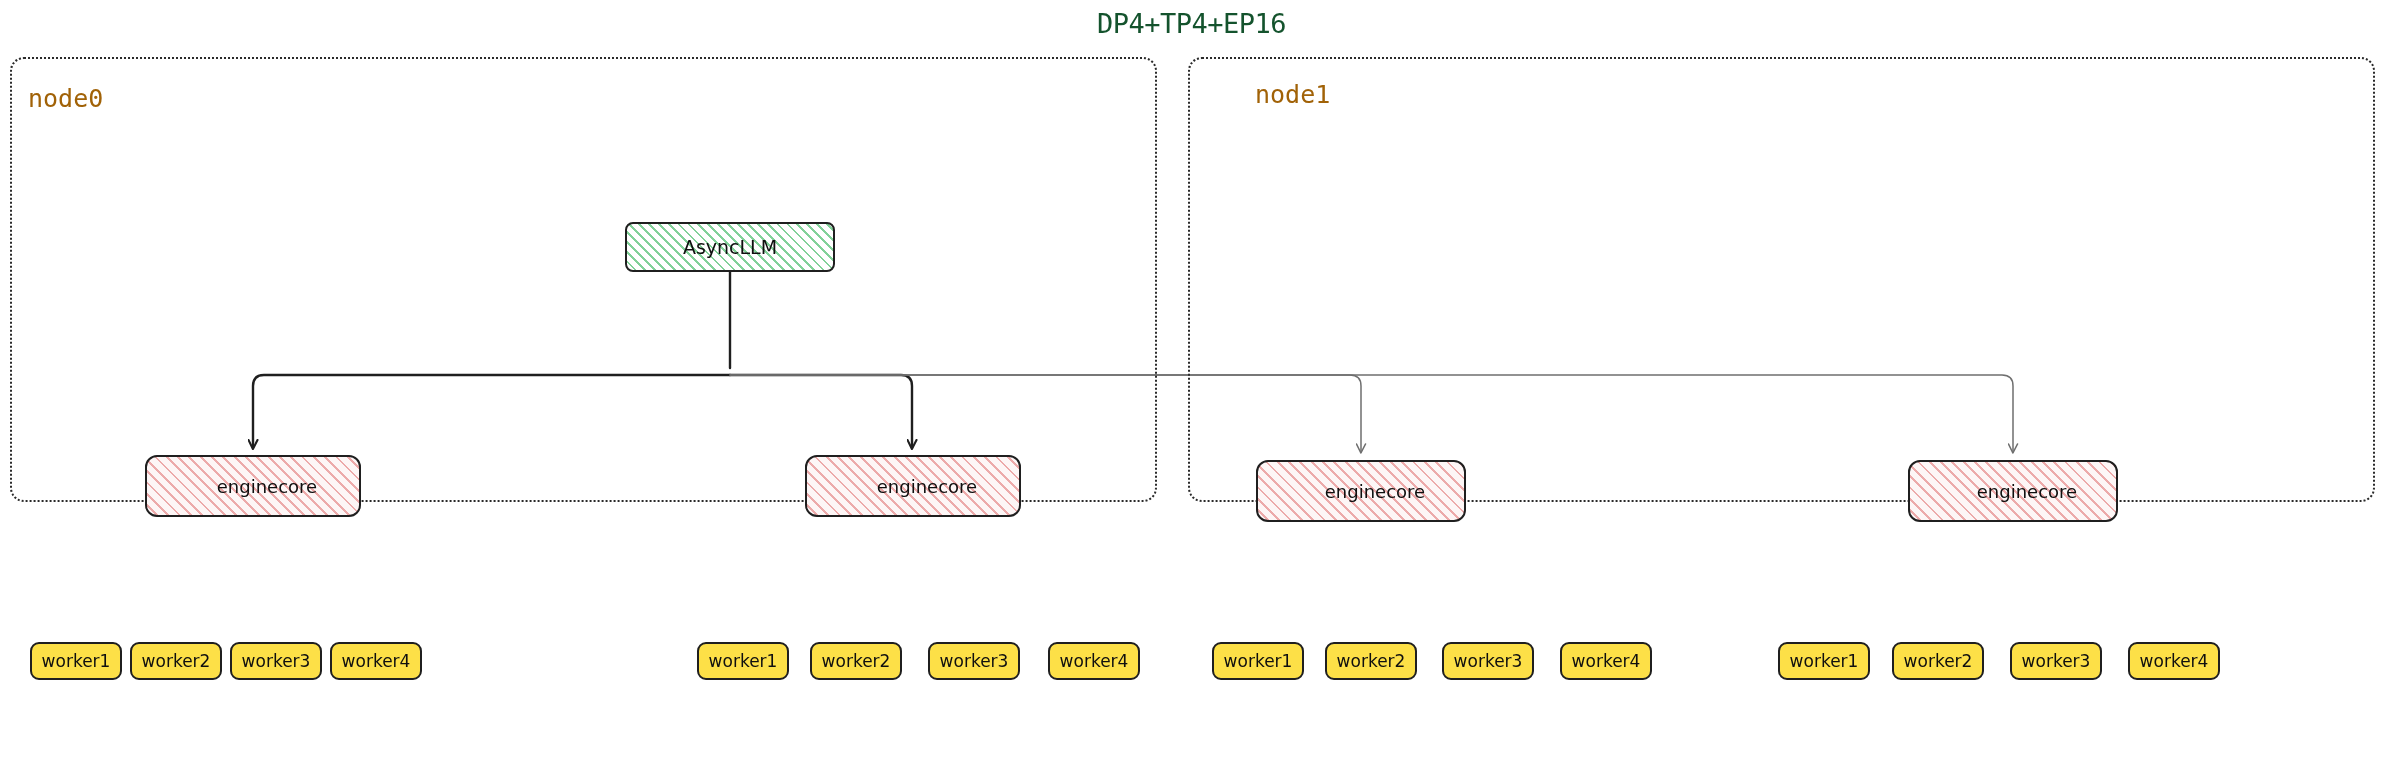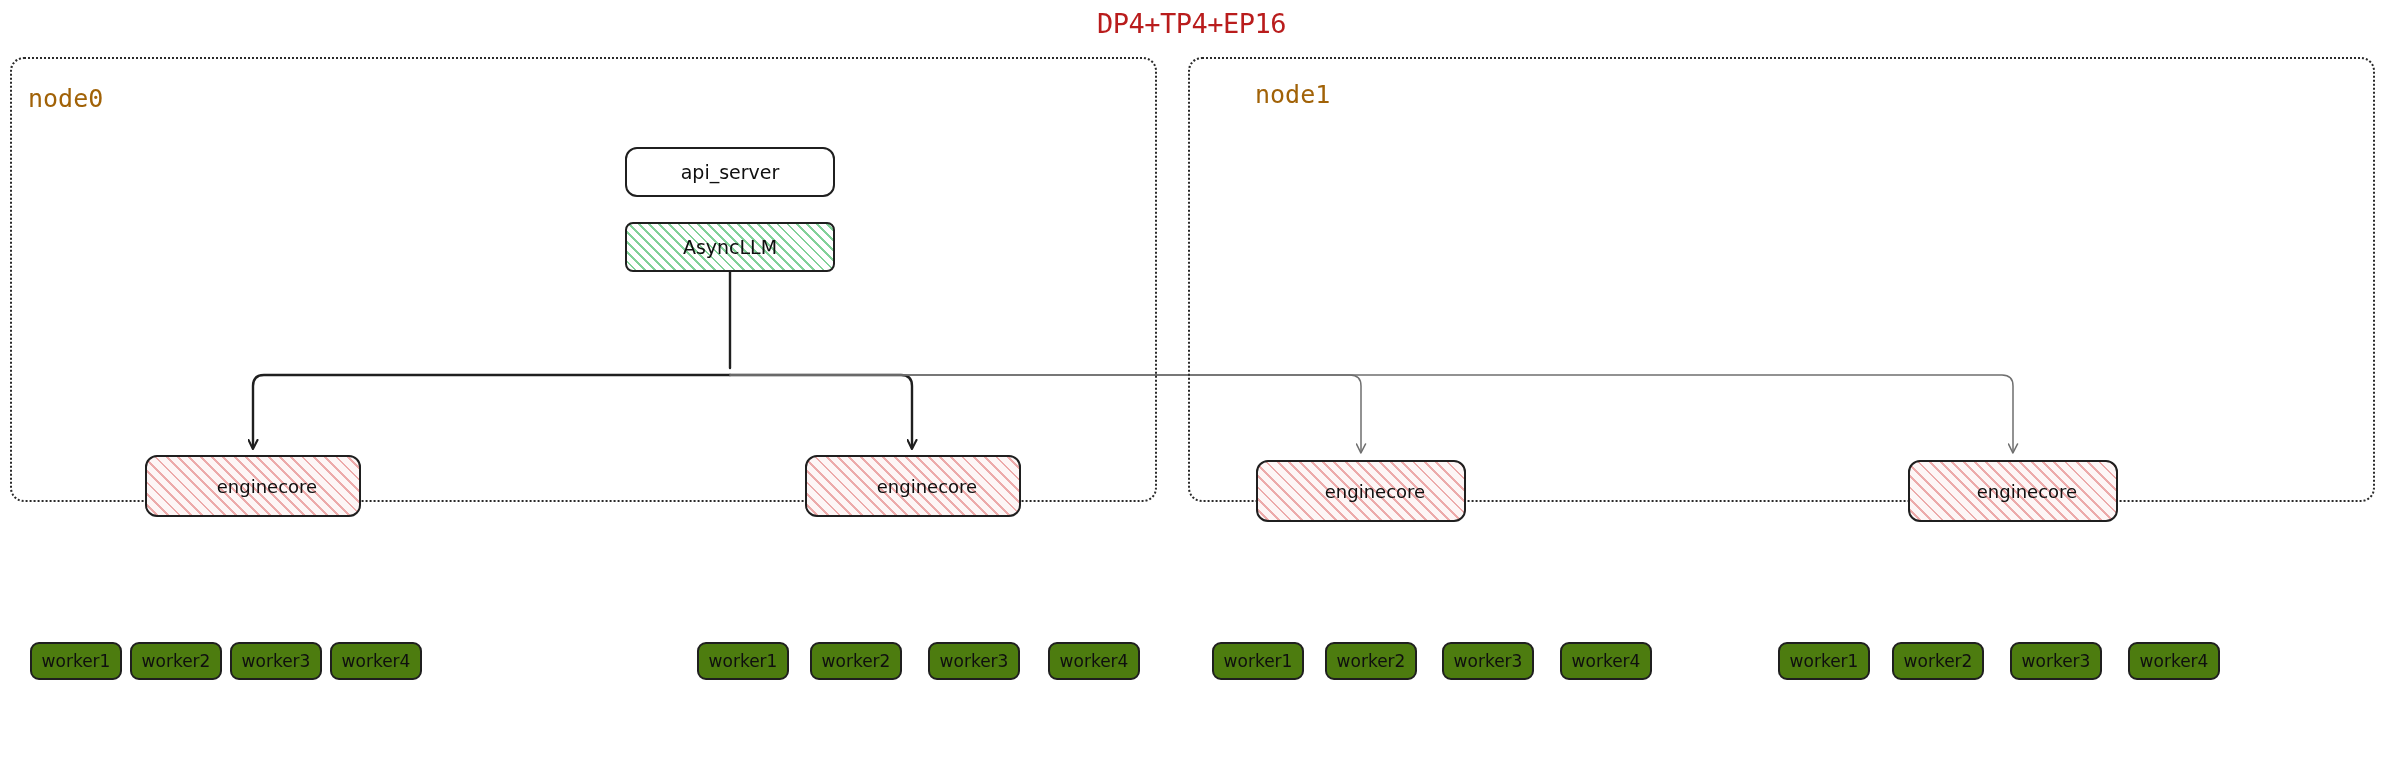--- a/index.html
+++ b/index.html
@@ -19,21 +19,21 @@
   
   .diagram-title {
     position: absolute;
     left: 0;
     top: 8px;
     width: 2383px;
     text-align: center;
     font-family: "DejaVu Sans Mono", monospace;
     font-size: 27px;
     font-weight: 400;
-    color: #b91c1c;
+    color: #14532d;
     letter-spacing: -0.5px;
     white-space: nowrap;
   }
 
   
   .subgraph {
     position: absolute;
     border: 2.5px dotted #2a2a2a;
     border-radius: 14px;
     background: transparent;
@@ -98,21 +98,21 @@
         rgba(226, 124, 124, 0.62) 6px,
         rgba(226, 124, 124, 0.62) 8px
     );
     padding-left: 28px;
   }
 
   .node.worker {
     font-size: 17px;
     border-radius: 9px;
     border-width: 2.2px;
-    background: #4d7c0f;
+    background: #fde047;
   }
 
   
   #edges {
     position: absolute;
     left: 0;
     top: 0;
     width: 2383px;
     height: 773px;
     pointer-events: none;
@@ -142,23 +142,20 @@
     <path d="M730,375 L901,375 Q912,375 912,386 L912,448" fill="none" stroke="#1f1f1f" stroke-width="2.4" stroke-linecap="round" stroke-linejoin="round" marker-end="url(#arrow-dark)"></path>
 
     <path d="M730,375 L1350,375 Q1361,375 1361,386 L1361,452" fill="none" stroke="#6f6f6f" stroke-width="1.5" stroke-linecap="round" stroke-linejoin="round" marker-end="url(#arrow-light)"></path>
 
     <path d="M730,375 L2002,375 Q2013,375 2013,386 L2013,452" fill="none" stroke="#6f6f6f" stroke-width="1.5" stroke-linecap="round" stroke-linejoin="round" marker-end="url(#arrow-light)"></path>
   </svg>
 
   <div class="subgraph" style="left:10px; top:57px; width:1147px; height:445px;"></div>
   <div class="subgraph-label" style="left:28px; top:84px;">node0</div>
 
-  <div class="node api-server" style="left:625px; top:147px; width:210px; height:50px;">
-    <span class="node-label">api_server</span>
-  </div>
 
   <div class="node asyncllm" style="left:625px; top:222px; width:210px; height:50px;">
     <span class="node-label">AsyncLLM</span>
   </div>
 
   <div class="node enginecore" style="left:145px; top:455px; width:216px; height:62px;">
     <span class="node-label">enginecore</span>
   </div>
 
   <div class="node enginecore" style="left:805px; top:455px; width:216px; height:62px;">

